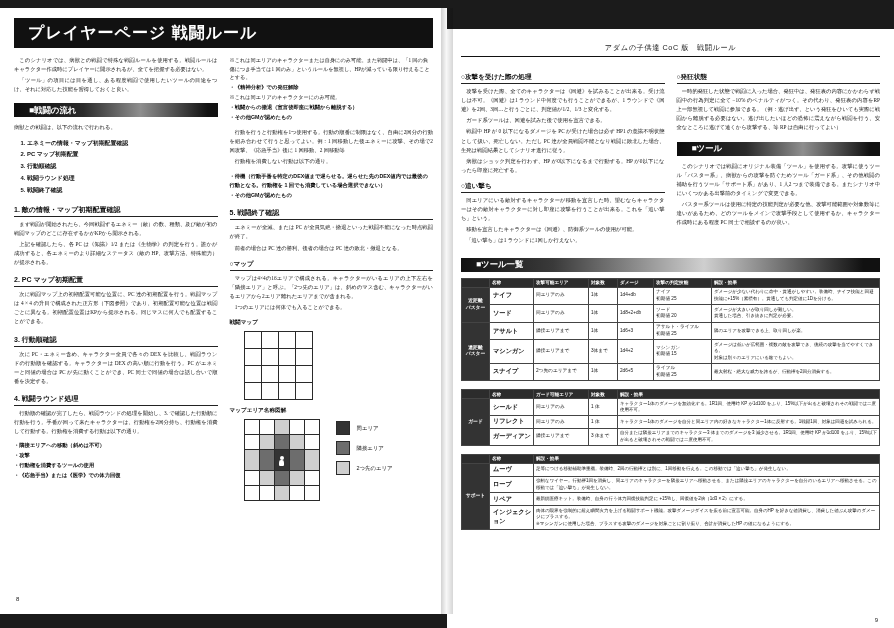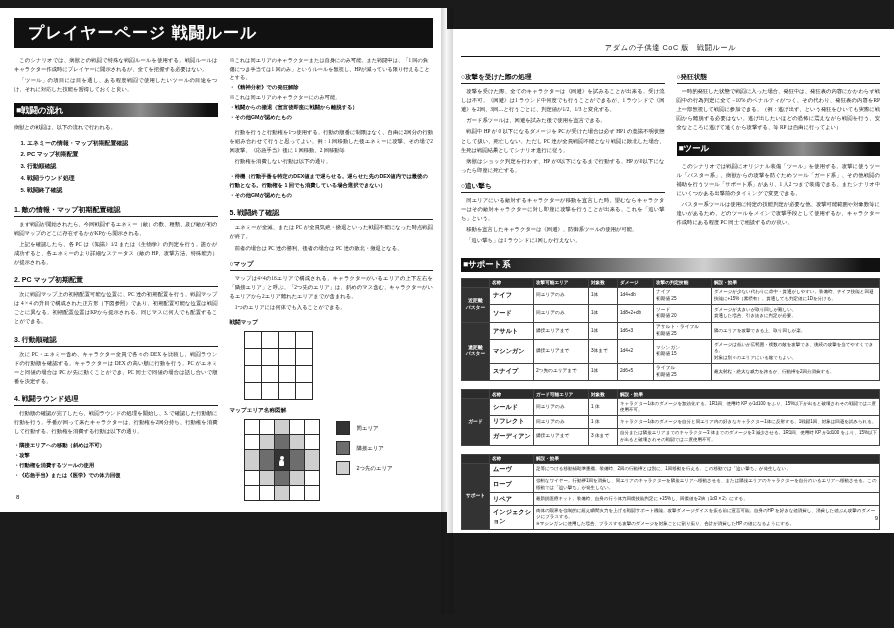--- a/index.html
+++ b/index.html
@@ -5,21 +5,21 @@
   * { box-sizing: border-box; }
   html, body { margin: 0; padding: 0; }
   body {
     width: 894px; height: 628px;
     background: #1b1b1b;
     font-family: "Liberation Serif", "DejaVu Serif", serif;
     overflow: hidden;
     position: relative;
   }
   .spread { position: absolute; left: 0; top: 8px; width: 894px; height: 606px; display: flex; }
-  .page { background: #fff; position: relative; height: 504px; }
+  .page { background: #fff; position: relative; height: 606px; }
   .page-left  { width: 447px; padding: 10px 14px 0 14px; }
   .page-right { width: 447px; padding: 10px 14px 0 14px; margin-top: 21px; }
   .gutter-shadow { position:absolute; left:441px; top:0; width:12px; height:606px;
     background: linear-gradient(to right, rgba(0,0,0,0.18), rgba(0,0,0,0.03) 45%, rgba(0,0,0,0.16)); pointer-events:none; }
 
   
   .title-banner {
     background: #111; color: #fff; height: 30px; width: 100%;
     display: flex; align-items: center; padding-left: 14px;
     font-size: 16px; letter-spacing: 1px; margin-bottom: 8px;
@@ -35,21 +35,21 @@
   .col { width: 50%; }
   p.body { font-size: 5.3px; line-height: 1.72; margin: 0 0 2px 0; text-align: justify;
            text-indent: 5.3px; color: #151515; }
   p.noind { text-indent: 0; }
   .bullet { font-size: 5.3px; line-height: 1.7; margin: 0 0 1px 0; color:#111;
             font-family: "Liberation Sans","DejaVu Sans",sans-serif; font-weight:700; }
   .note { font-size: 5.2px; line-height: 1.68; margin: 0 0 1px 0; color:#151515; }
 
   
   .bar { height: 14px; margin: 9px 0 6px 0; display:flex; align-items:center;
-         padding-left:2px; color:#fff; font-size:8.4px; font-weight:700;
+         padding-left:15px; color:#fff; font-size:8.4px; font-weight:700;
          font-family:"Liberation Sans","DejaVu Sans",sans-serif;
          background: linear-gradient(to right, #0d0d0d 0%, #2a2a2a 34%, #8e8e8e 62%, #111 95%); }
   .bar.rev { background: linear-gradient(to right, #111 0%, #3a3a3a 22%, #cfcfcf 58%, #111 96%); }
   .h3 { font-size: 7px; font-weight: 700; margin: 8px 0 3px 0; padding-bottom: 1px;
         border-bottom: 0.9px solid #222; color:#111;
         font-family:"Liberation Sans","DejaVu Sans",sans-serif; }
   .h3u { font-size: 6.6px; font-weight: 700; margin: 7px 0 3px 0; padding-bottom:1px;
          border-bottom: 0.9px solid #222; color:#111;
          font-family:"Liberation Sans","DejaVu Sans",sans-serif; }
   ol.steps { margin: 5px 0 4px 0; padding-left: 13px; }
@@ -279,21 +279,21 @@
       <div class="col">
         <div class="h3u">○発狂状態</div>
         <p class="body">一時的発狂した状態で戦闘に入った場合、発狂中は、発狂表の内容にかかわらず戦闘中の行為判定に全て −10% のペナルティがつく。その代わり、発狂表の内容をRP 上一部無視して戦闘に参加できる。（例：逃げ出す、という発狂をひいても実際に戦闘から離脱する必要はない。逃げ出したいほどの恐怖に震えながら戦闘を行う、安全なところに逃げて遠くから攻撃する、等 RP は自由に行ってよい）</p>
 
         <div class="bar">■ツール</div>
         <p class="body">このシナリオでは戦闘にオリジナル装備「ツール」を使用する。攻撃に使うツール「バスター系」、病獣からの攻撃を防ぐためツール「ガード系」、その他戦闘の補助を行うツール「サポート系」があり、1 人2 つまで装備できる。またシナリオ中にいくつかある出撃前のタイミングで変更できる。</p>
         <p class="body">バスター系ツールは使用に特定の技能判定が必要な他、攻撃可能範囲や対象数等に違いがあるため、どのツールをメインで攻撃手段として使用するか、キャラクター作成時にある程度 PC 同士で相談するのが良い。</p>
       </div>
     </div>
 
-    <div class="bar rev" style="margin-top:10px">■サポート系</div>
+    <div class="bar rev" style="margin-top:10px">■ツール一覧</div>
 
     <table class="tbl">
       <colgroup>
           <col style="width:28px">
           <col style="width:44px">
           <col style="width:55px">
           <col style="width:29px">
           <col style="width:36px">
           <col style="width:58px">
           <col>

